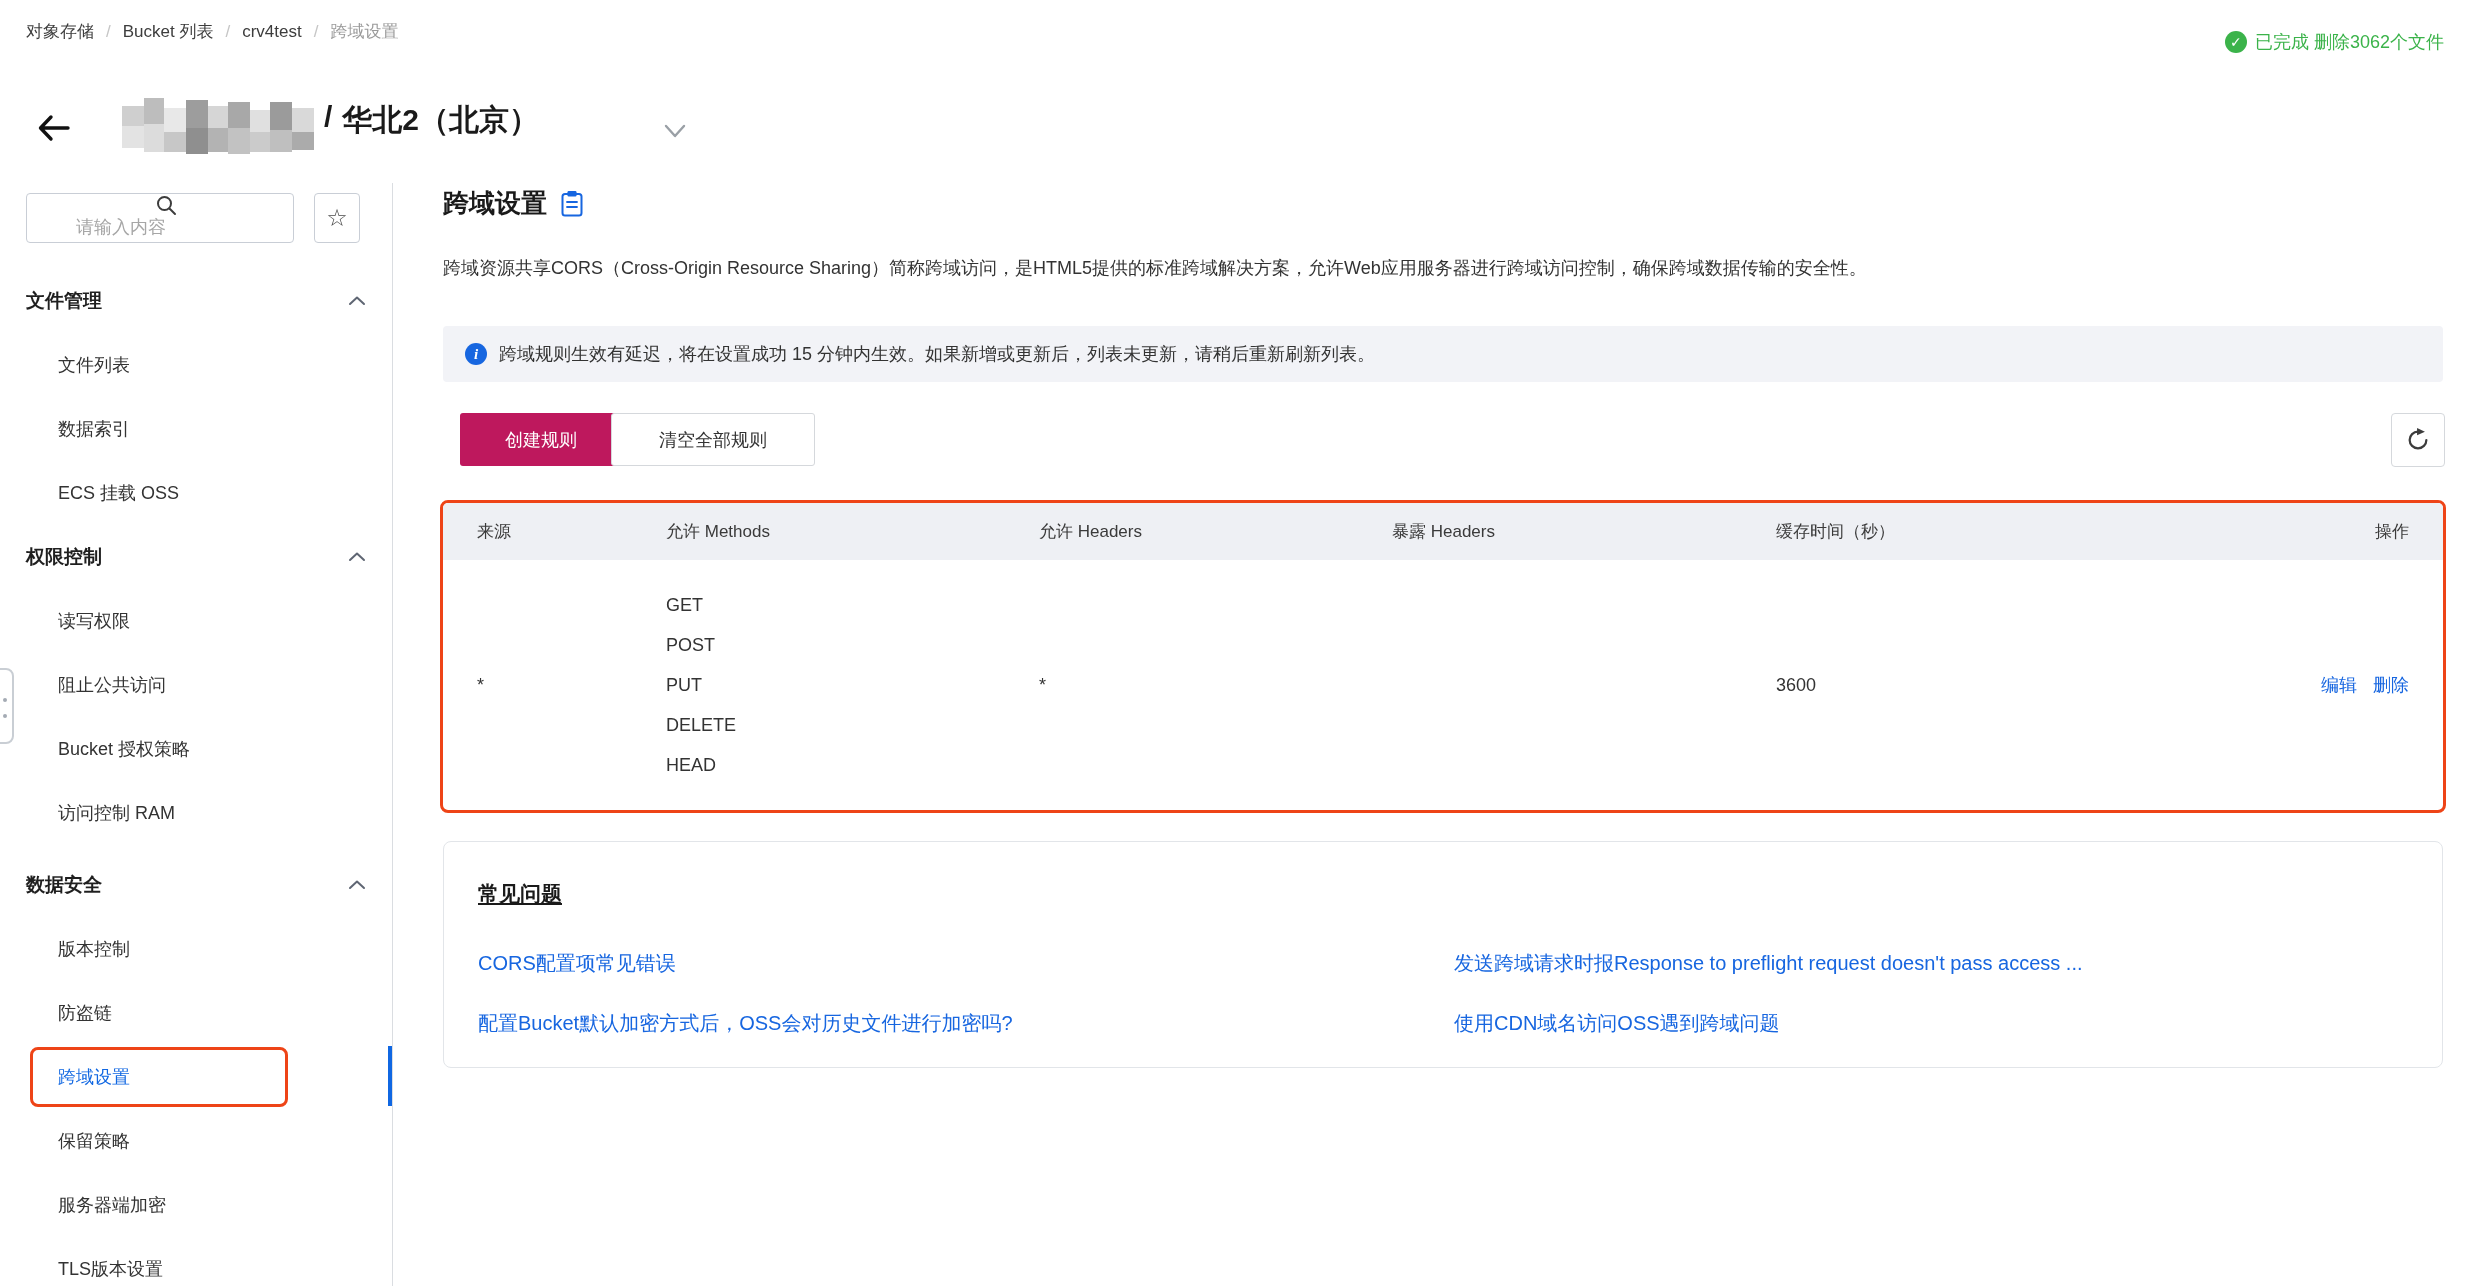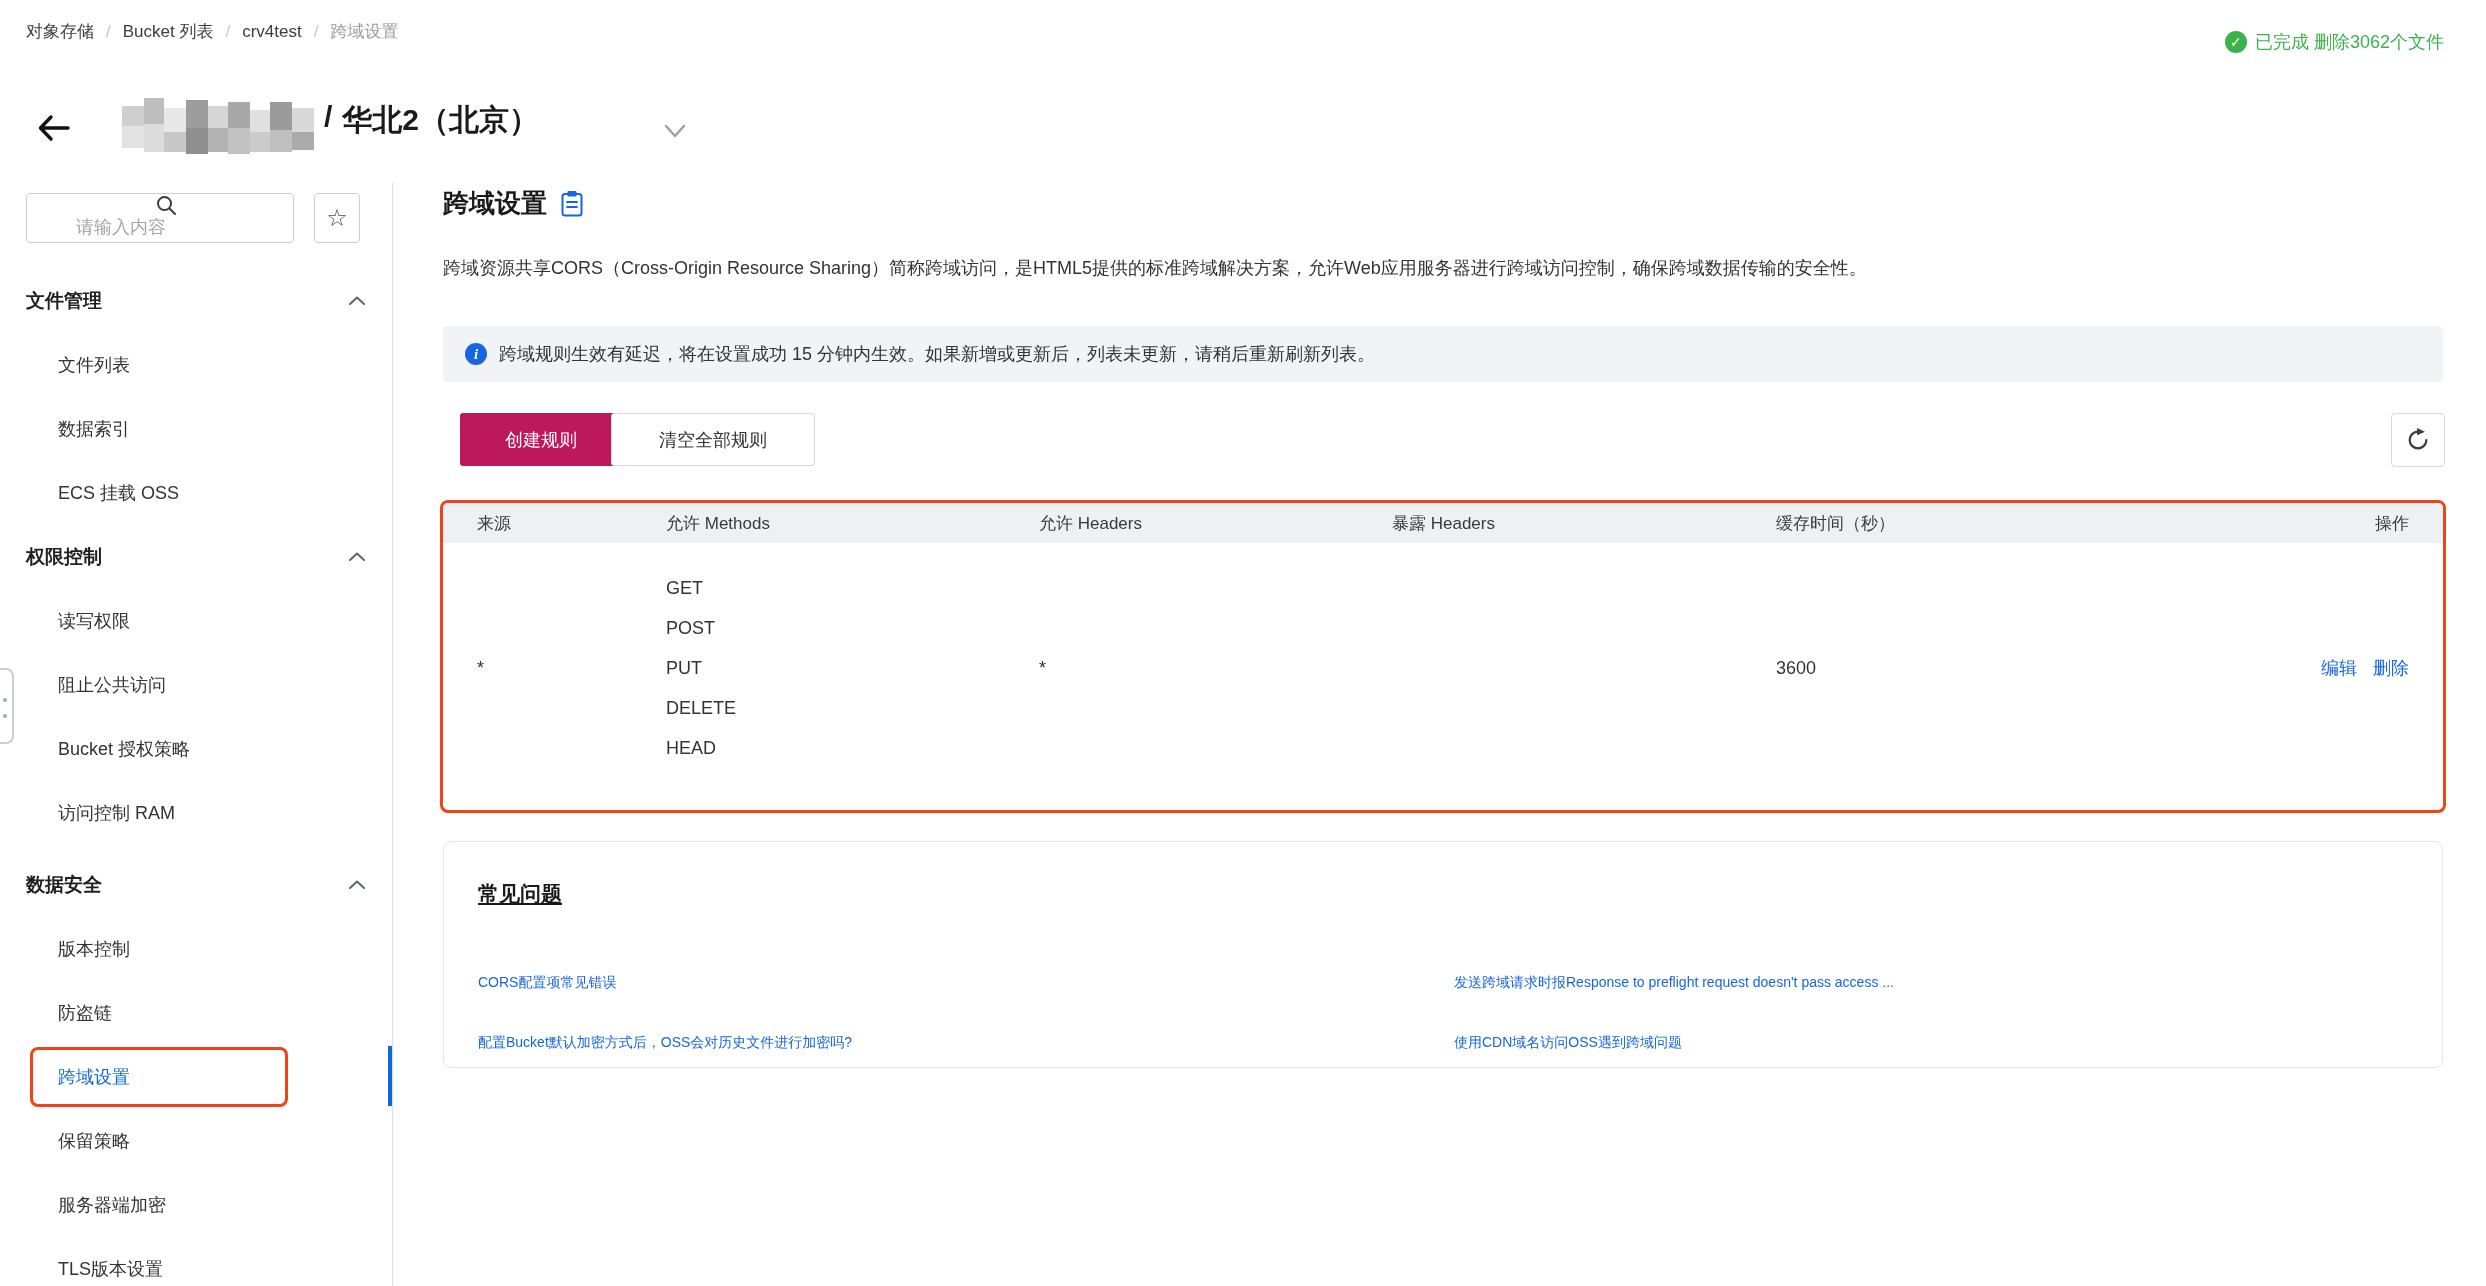--- a/index.html
+++ b/index.html
@@ -60,31 +60,31 @@
   .btn{box-sizing:border-box;height:53px;border-radius:3px;font-size:18px;display:flex;align-items:center;justify-content:center;cursor:pointer;}
   .btn-primary{position:absolute;left:460px;top:413px;width:162px;background:#be185d;color:#fff;border:none;}
   .btn-secondary{position:absolute;left:611px;top:413px;width:204px;background:#fff;color:#333;border:1px solid #d5d8dc;}
   .btn-refresh{position:absolute;left:2391px;top:413px;width:52px;height:52px;background:#fff;border:1px solid #d5d8dc;border-radius:4px;
     display:flex;align-items:center;justify-content:center;cursor:pointer;}
 
   
   .cors-table{position:absolute;left:440px;top:500px;width:2006px;height:313px;border:3px solid #ee4417;border-radius:8px;
     box-sizing:border-box;overflow:hidden;background:#fff;}
   .tbl-grid{display:grid;grid-template-columns:189px 373px 353px 384px 440px 1fr;padding:0 34px;box-sizing:border-box;}
-  .tbl-header{height:40px;background:#eef0f4;align-items:center;font-size:17px;color:#3a3a3a;font-weight:500;}
+  .tbl-header{height:57px;background:#eef0f4;align-items:center;font-size:17px;color:#3a3a3a;font-weight:500;}
   .tbl-header .col-last, .tbl-row .col-last{text-align:right;}
   .tbl-row{height:250px;align-items:center;font-size:18px;color:#333;}
   .methods div{line-height:40px;}
   .row-actions{display:flex;justify-content:flex-end;gap:16px;}
   .link{color:#1766e0;cursor:pointer;text-decoration:none;}
 
   
   .faq-card{position:absolute;left:443px;top:841px;width:2000px;height:227px;border:1px solid #e2e5e9;border-radius:8px;box-sizing:border-box;background:#fff;}
   .faq-title{position:absolute;left:34px;top:38px;font-size:21px;font-weight:bold;color:#1a1a1a;text-decoration:underline;}
-  .faq-link{position:absolute;font-size:14px;margin-top:24px;}
+  .faq-link{position:absolute;font-size:20px;}
   .faq-l1{left:34px;top:108px;}
   .faq-r1{left:1010px;top:108px;}
   .faq-l2{left:34px;top:168px;}
   .faq-r2{left:1010px;top:168px;}
 
   svg{display:block;}
 </style>
 </head>
 <body>
 

